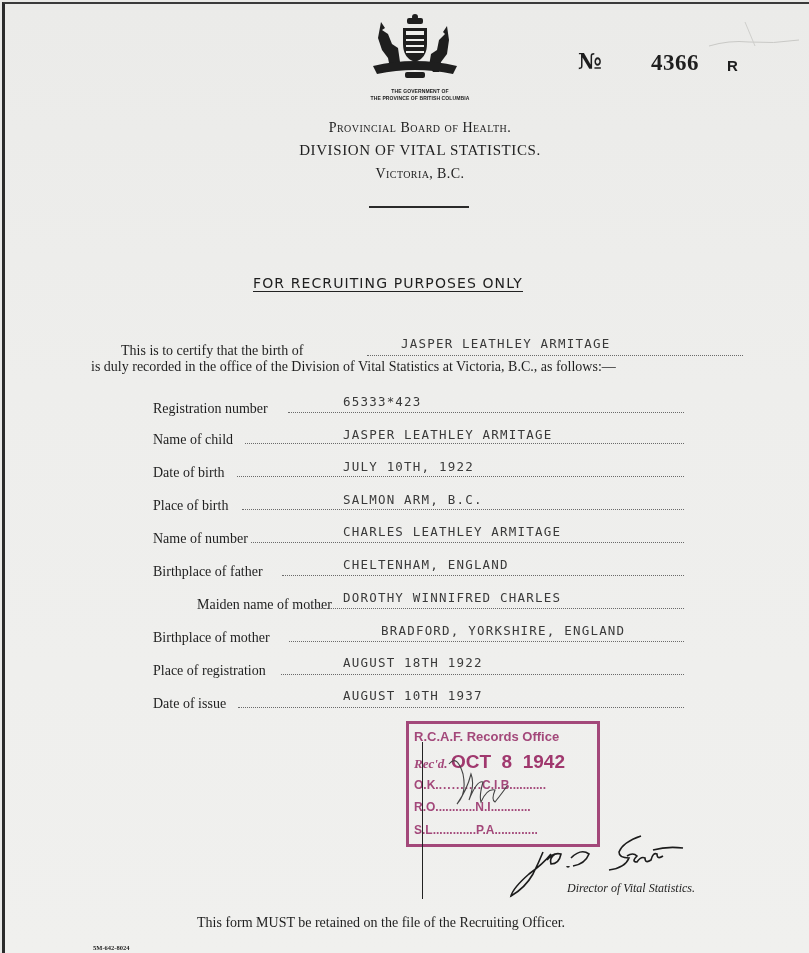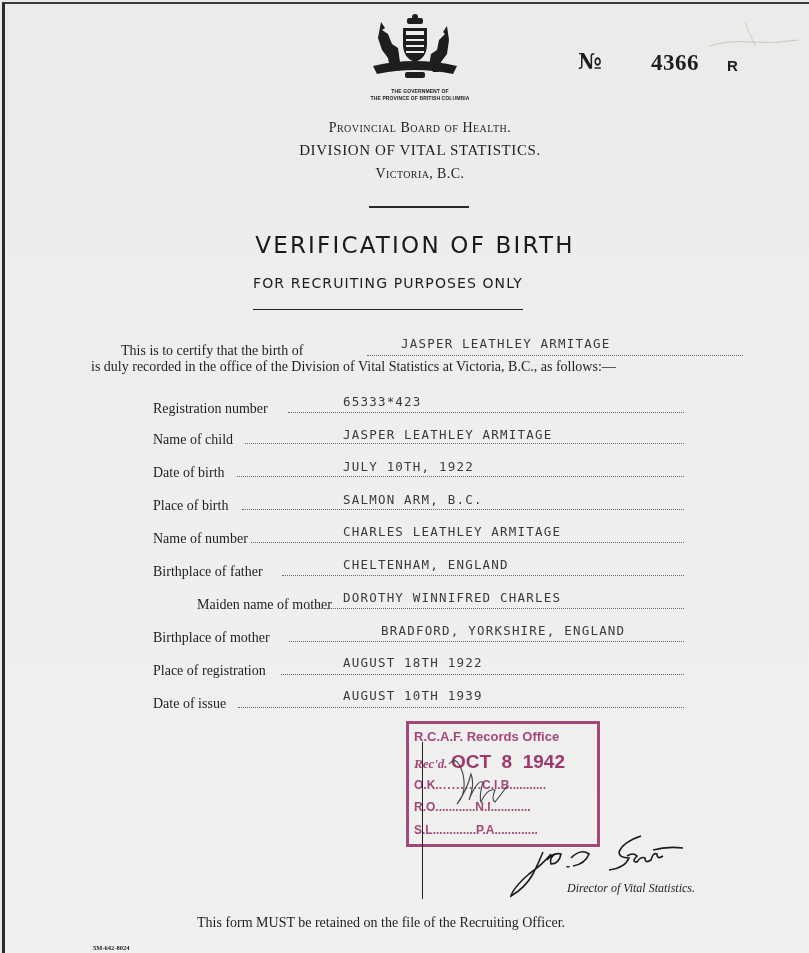--- a/index.html
+++ b/index.html
@@ -18,21 +18,21 @@
   .gov-line { left:330px; width:170px; text-align:center; font-family:"Liberation Sans",sans-serif; font-weight:bold; font-size:5px; letter-spacing:0.1px; color:#222; }
   .no-label { left:573px; top:44px; font-family:"DejaVu Serif",serif; font-weight:bold; font-size:22px; }
   .no-value { left:646px; top:46px; font-family:"Liberation Serif",serif; font-weight:bold; font-size:23px; letter-spacing:0.5px; }
   .no-suffix { left:722px; top:53px; font-family:"Liberation Sans",sans-serif; font-weight:bold; font-size:15px; }
   .hdr { left:200px; width:430px; text-align:center; font-family:"Liberation Serif",serif; }
   .h1 { top:116px; font-size:14px; font-variant:small-caps; letter-spacing:0.5px; }
   .h2 { top:138px; font-size:15px; letter-spacing:0.6px; }
   .h3 { top:162px; font-size:14px; font-variant:small-caps; letter-spacing:0.4px; }
   .rule { left:364px; top:202px; width:100px; height:2px; background:#2a2a2a; }
   .title { left:150px; width:520px; top:228px; text-align:center; font-family:"DejaVu Sans",sans-serif; font-size:23px; letter-spacing:2.2px; color:#1a1a1a; }
-  .subtitle { left:248px; top:271px; font-family:"DejaVu Sans",sans-serif; font-size:14px; letter-spacing:1.1px; border-bottom:1.5px solid #222; padding-bottom:18px; }
+  .subtitle { left:248px; top:271px; font-family:"DejaVu Sans",sans-serif; font-size:14px; letter-spacing:1.1px; border-bottom:1.5px solid #222; padding-bottom:0; }
   .serif-text { font-family:"Liberation Serif",serif; font-size:14px; color:#1e1e1e; }
   .dots { position:absolute; border-bottom:1px dotted #6a6a6a; height:0; }
   .typed { position:absolute; font-family:"DejaVu Sans Mono",monospace; font-size:12.5px; color:#3a3a3a; letter-spacing:1.2px; }
   .field-label { position:absolute; left:148px; font-family:"Liberation Serif",serif; font-size:14px; }
   .stamp {
     position:absolute; left:401px; top:717px; width:194px; height:126px;
     border:3px solid #a3487a; box-sizing:border-box; color:#a3487a;
     font-family:"Liberation Sans",sans-serif; font-weight:bold;
   }
   .stamp .row { position:absolute; left:5px; font-size:12px; white-space:nowrap; }
@@ -77,21 +77,20 @@
   <svg class="abs pencil" viewBox="0 0 100 40">
     <path d="M4 30 q20 -6 40 -4 q24 2 50 -2" stroke="#c9c9c6" stroke-width="1" fill="none"></path>
     <path d="M40 6 l10 24" stroke="#cfcfcc" stroke-width="1" fill="none"></path>
   </svg>
 
   <div class="abs hdr h1">Provincial Board of Health.</div>
   <div class="abs hdr h2">DIVISION OF VITAL STATISTICS.</div>
   <div class="abs hdr h3">Victoria, B.C.</div>
   <div class="abs rule"></div>
 
-  <div class="abs title">VERIFICATION OF BIRTH</div>
   <div class="abs subtitle">FOR RECRUITING PURPOSES ONLY</div>
 
   <div class="abs serif-text" style="left:116px; top:339px;">This is to certify that the birth of</div>
   <div class="dots" style="left:362px; top:351px; width:376px;"></div>
   <div class="typed" style="left:396px; top:332px;">JASPER LEATHLEY ARMITAGE</div>
   <div class="abs serif-text" style="left:86px; top:355px;">is duly recorded in the office of the Division of Vital Statistics at Victoria, B.C., as follows:—</div>
 
   <div>
     <div class="field-label" style="top:397px;">Registration number</div>
     <div class="dots" style="left:283px; top:408px; width:396px;"></div>
@@ -133,21 +132,21 @@
     <div class="typed" style="left:338px; top:619px;margin-left:38px;">BRADFORD, YORKSHIRE, ENGLAND</div>
   </div>
   <div>
     <div class="field-label" style="top:659px;">Place of registration</div>
     <div class="dots" style="left:276px; top:670px; width:403px;"></div>
     <div class="typed" style="left:338px; top:651px;">AUGUST 18TH 1922</div>
   </div>
   <div>
     <div class="field-label" style="top:692px;">Date of issue</div>
     <div class="dots" style="left:233px; top:703px; width:446px;"></div>
-    <div class="typed" style="left:338px; top:684px;">AUGUST 10TH 1939</div>
+    <div class="typed" style="left:338px; top:684px;">AUGUST 10TH 1937</div>
   </div>
 
 
   <div class="stamp">
     <div class="row" style="top:5px; font-size:13px;">R.C.A.F. Records Office</div>
     <div class="row" style="top:27px;">
       <span style="font-family:'Liberation Serif',serif; font-size:13px; font-style:italic;">Rec'd.</span>
       <span class="date" style="white-space:pre;">OCT  8  1942</span>
     </div>
     <div class="row" style="top:54px;">

